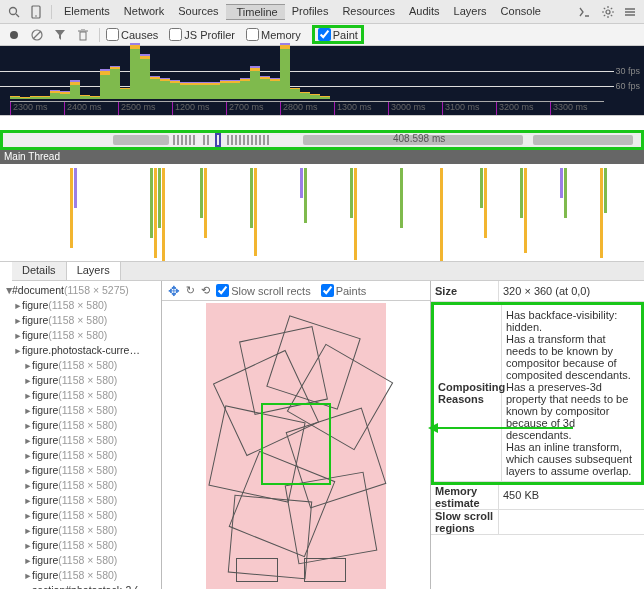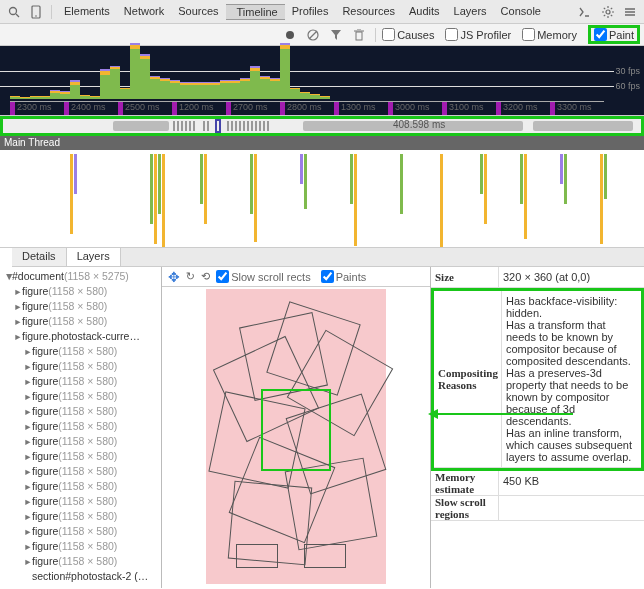--- a/index.html
+++ b/index.html
@@ -3,33 +3,33 @@
 <meta charset="utf-8">
 <style>
   * { box-sizing: border-box; margin: 0; padding: 0; }
   body { font-family: "Lucida Grande","Helvetica Neue",Arial,sans-serif; font-size: 11px; color: #333; background: #fff; width: 644px; height: 589px; overflow: hidden; }
   .toolbar { display:flex; align-items:center; height:24px; background:#eaeaea; border-bottom:1px solid #ccc; padding:0 4px; gap:2px; }
   .toolbar .spacer { flex: 1; }
   .toolbar .tab { padding:1px 7px; border-radius:0; cursor:default; color:#333;}
   .toolbar .tab.active { background:#d6d6d6; border-top:1px solid #999; border-bottom:1px solid #999;padding-left:11px;}
   .icon-btn { width:20px; height:20px; display:flex; align-items:center; justify-content:center; color:#6a6a6a; border-radius:3px;}
   .sep { width:1px; height:14px; background:#ccc; margin:0 3px; }
-  .filterbar { display:flex; align-items:center; height:22px; background:#f3f3f3; border-bottom:1px solid #ccc; padding:0 4px; gap:3px;justify-content:flex-end;}
+  .filterbar { display:flex; align-items:center; height:22px; background:#f3f3f3; border-bottom:1px solid #ccc; padding:0 4px; gap:3px;}
   .chk { display:flex; align-items:center; gap:2px; margin-right:8px;}
   .chk input { margin:0;}
   .paint-box { border:3px solid #19c619; padding:0 3px; display:flex; align-items:center; gap:2px;}
   .timeline-fps { position:relative; height:70px; background:#0f172a; border-bottom:1px solid #ccc;}
   .fps-label { position:absolute; right:4px; font-size:9px; color:#888;}
   .fps-line { position:absolute; left:0; right:30px; border-top:1px solid #ddd;}
   .fps-bars { position:absolute; left:10px; right:40px; bottom:16px; height:50px; display:flex; align-items:flex-end; gap:0;}
   .fps-bar { width:10px; position:relative; display:flex; flex-direction:column; justify-content:flex-end;}
   .fps-bar > div { width:100%;}
   .ruler { position:absolute; bottom:0; left:10px; right:40px; height:14px; border-top:1px solid #aaa; display:flex; font-size:9px; color:#666;}
-  .ruler > div { flex:1; border-left:5px solid #a21caf; padding-left:2px;}
-  .overview { height:20px; border:3px solid #19c619; background:#eee; position:relative; overflow:hidden;}
+  .ruler > div { flex:1; border-left:1px solid #a21caf; padding-left:2px;}
+  .overview { height:20px; border:3px solid #19c619; background:#eee; position:relative; overflow:hidden;margin-top:14px;}
   .ov-seg { position:absolute; top:2px; height:10px; background:#bbb; border-radius:2px;}
   .ov-ticks { position:absolute; top:2px; display:flex; gap:2px;}
   .ov-ticks > span { width:2px; height:10px; background:#999;}
   .ov-sel { position:absolute; top:0; width:6px; height:14px; border:2px solid #44a; background:transparent;}
   .ov-label { position:absolute; font-size:10px; color:#555;}
   .mainthread-hdr { height:14px; background:#666; color:#fff; font-size:10px; padding-left:4px; line-height:14px;}
   .flame { height:98px; background:#fff; border-bottom:1px solid #ccc; position:relative; overflow:hidden;}
   .flame-col { position:absolute; top:0; bottom:0; display:flex; flex-direction:column; align-items:stretch;}
   .details-tabs { height:19px; background:#eaeaea; border-bottom:1px solid #ccc; display:flex;margin-left:12px;}
   .details-tabs .dtab { padding:2px 10px; border-right:1px solid #ccc; background:#eee;}
@@ -44,21 +44,21 @@
   .canvas-toolbar .chk { margin-right:4px;}
   .canvas-area { position:absolute; top:20px; left:0; right:0; bottom:0; display:flex; align-items:flex-start; justify-content:center;}
   .stack { width:180px; height:295px; background:#f7c9cc; margin-top:2px; position:relative;}
   .rect { position:absolute; border:1px solid #555; background:rgba(255,255,255,0);}
   .sel-rect { border:2px solid #19c619;}
   .arrow-line { position:absolute; height:2px; background:#19c619;}
   .arrow-head { position:absolute; width:0; height:0; border-top:5px solid transparent; border-bottom:5px solid transparent; border-right:10px solid #19c619;}
   .info-pane { width:214px; border-left:1px solid #bbb; font-size:11px;}
   .info-highlight{ border:3px solid #19c619;}
   .info-row { display:flex; border-bottom:1px solid #ddd;}
-  .info-key { width:68px; padding:0 4px; font-weight:bold; color:#333; border-right:1px solid #ddd; display:flex; align-items:center;font-family:Liberation Serif, serif;}
+  .info-key { width:68px; padding:0 4px; font-weight:bold; color:#333; border-right:1px solid #ddd; display:flex; align-items:center;}
   .info-val { flex:1; padding:4px 4px; color:#333;}
   .c-paint { background:#7fba4d;}
   .c-script { background:#f2b530;}
   .c-layout { background:#9b7fe6;}
   svg { display:block;}
 </style>
 </head>
 <body>
 
 <div class="toolbar">

